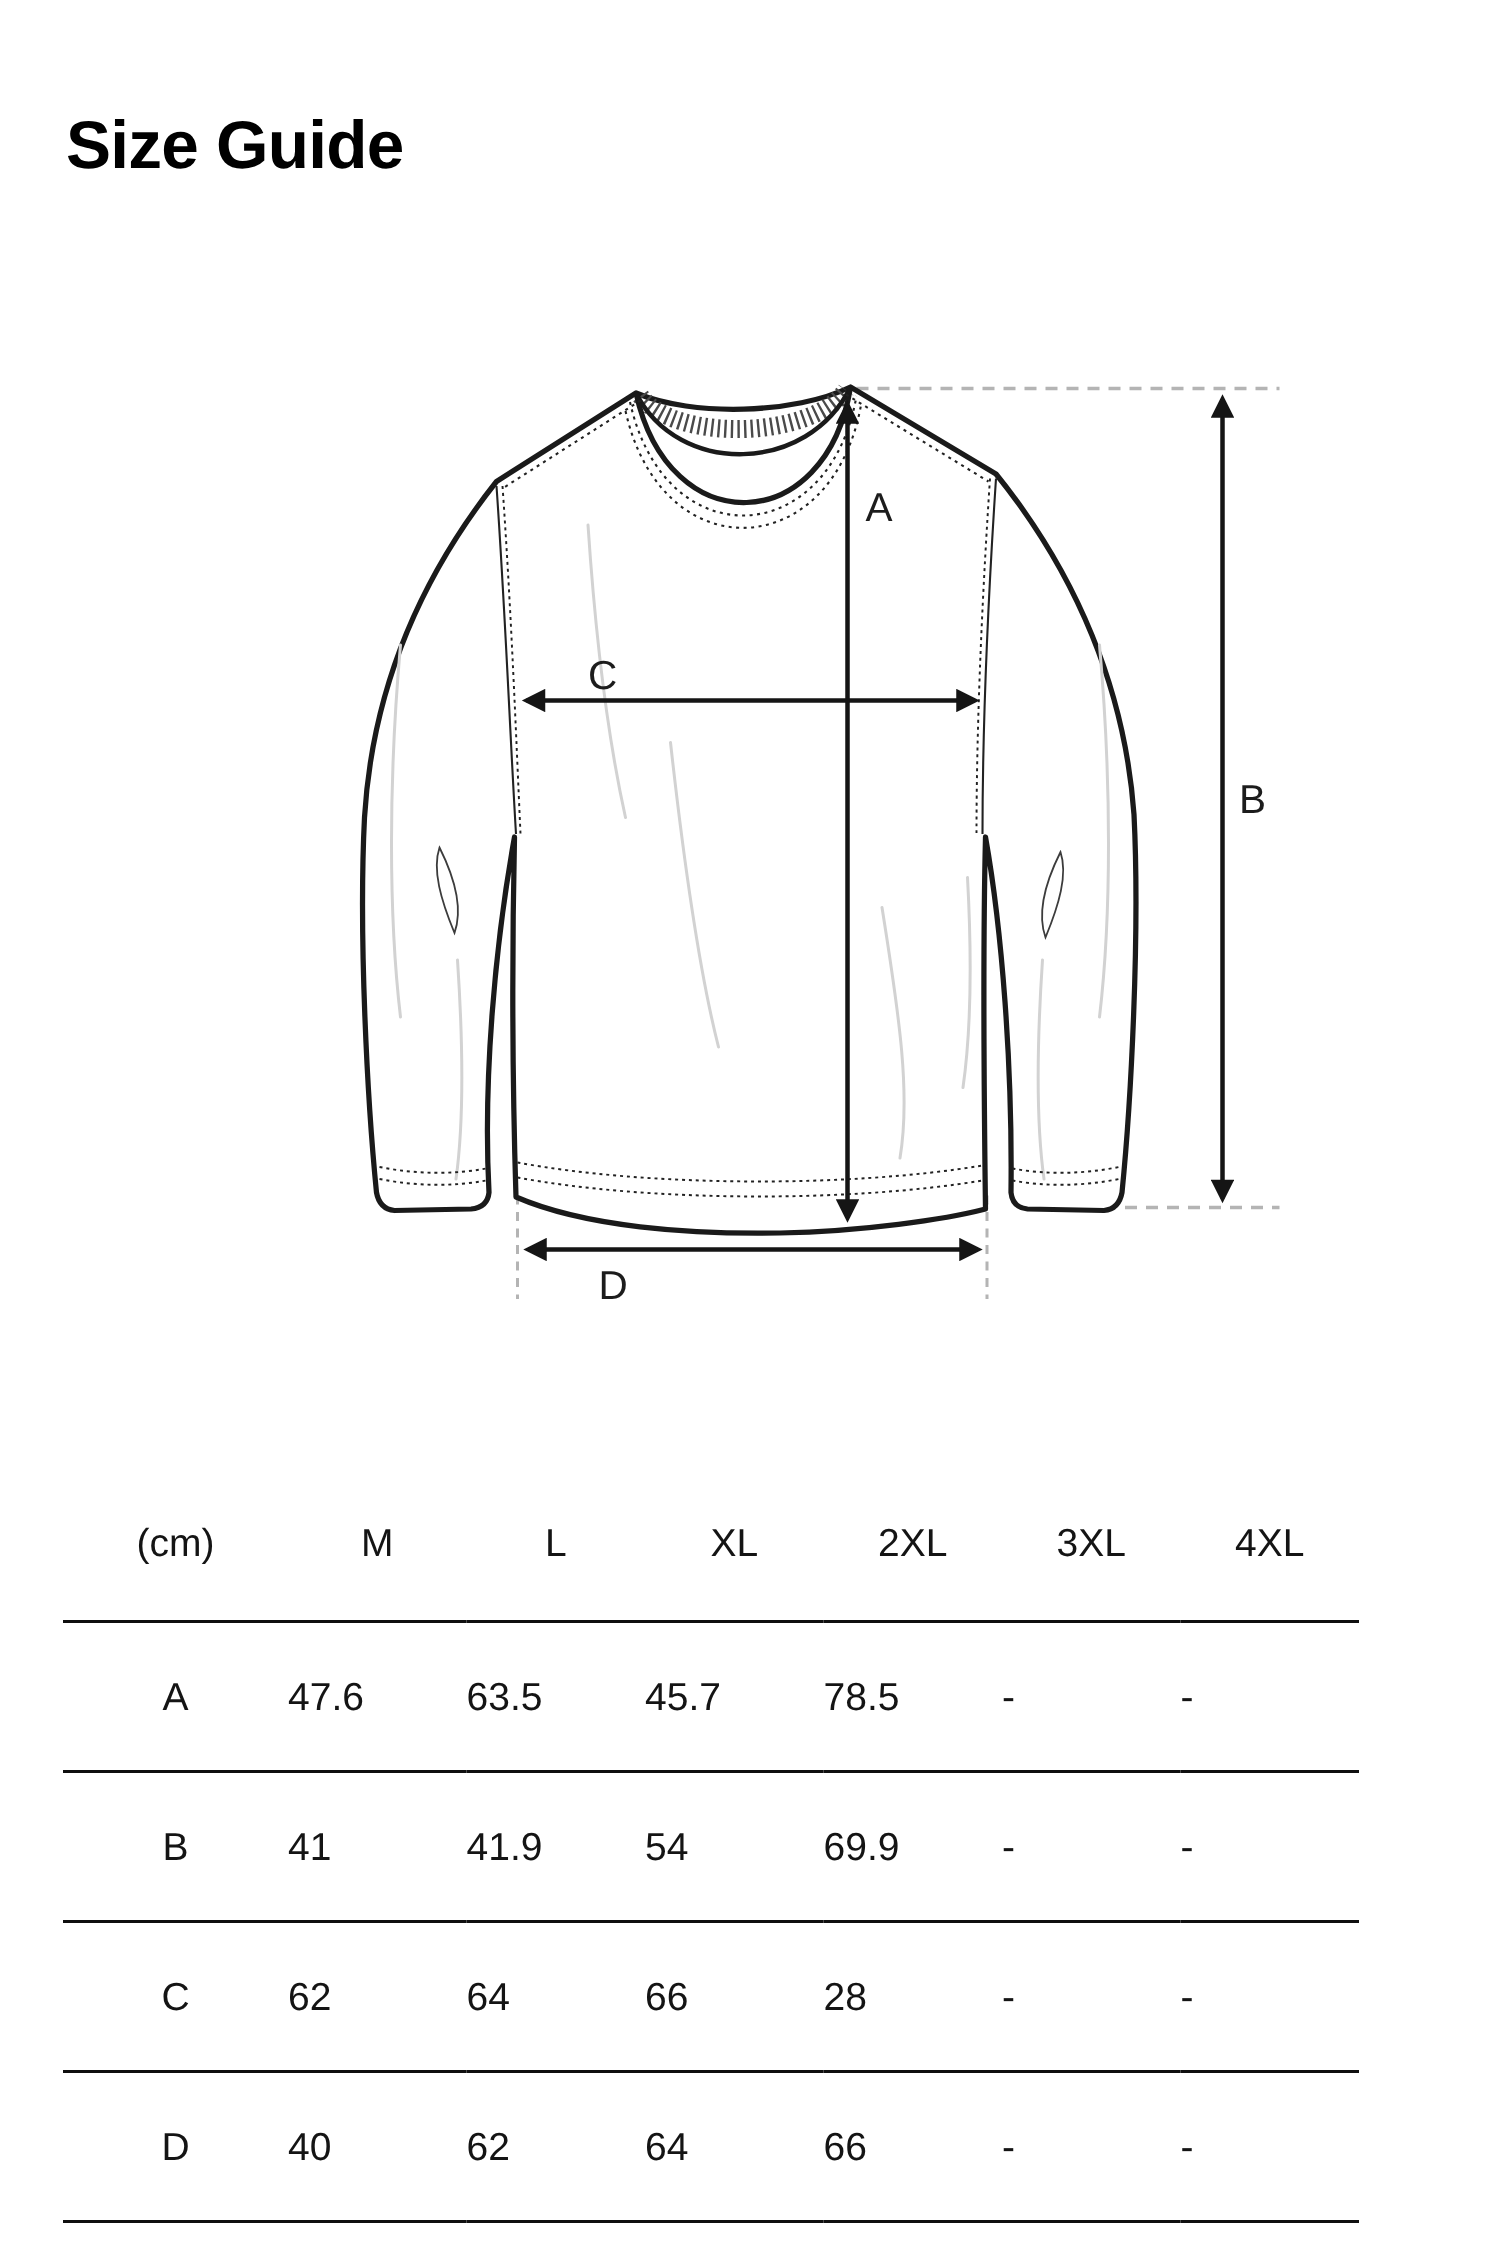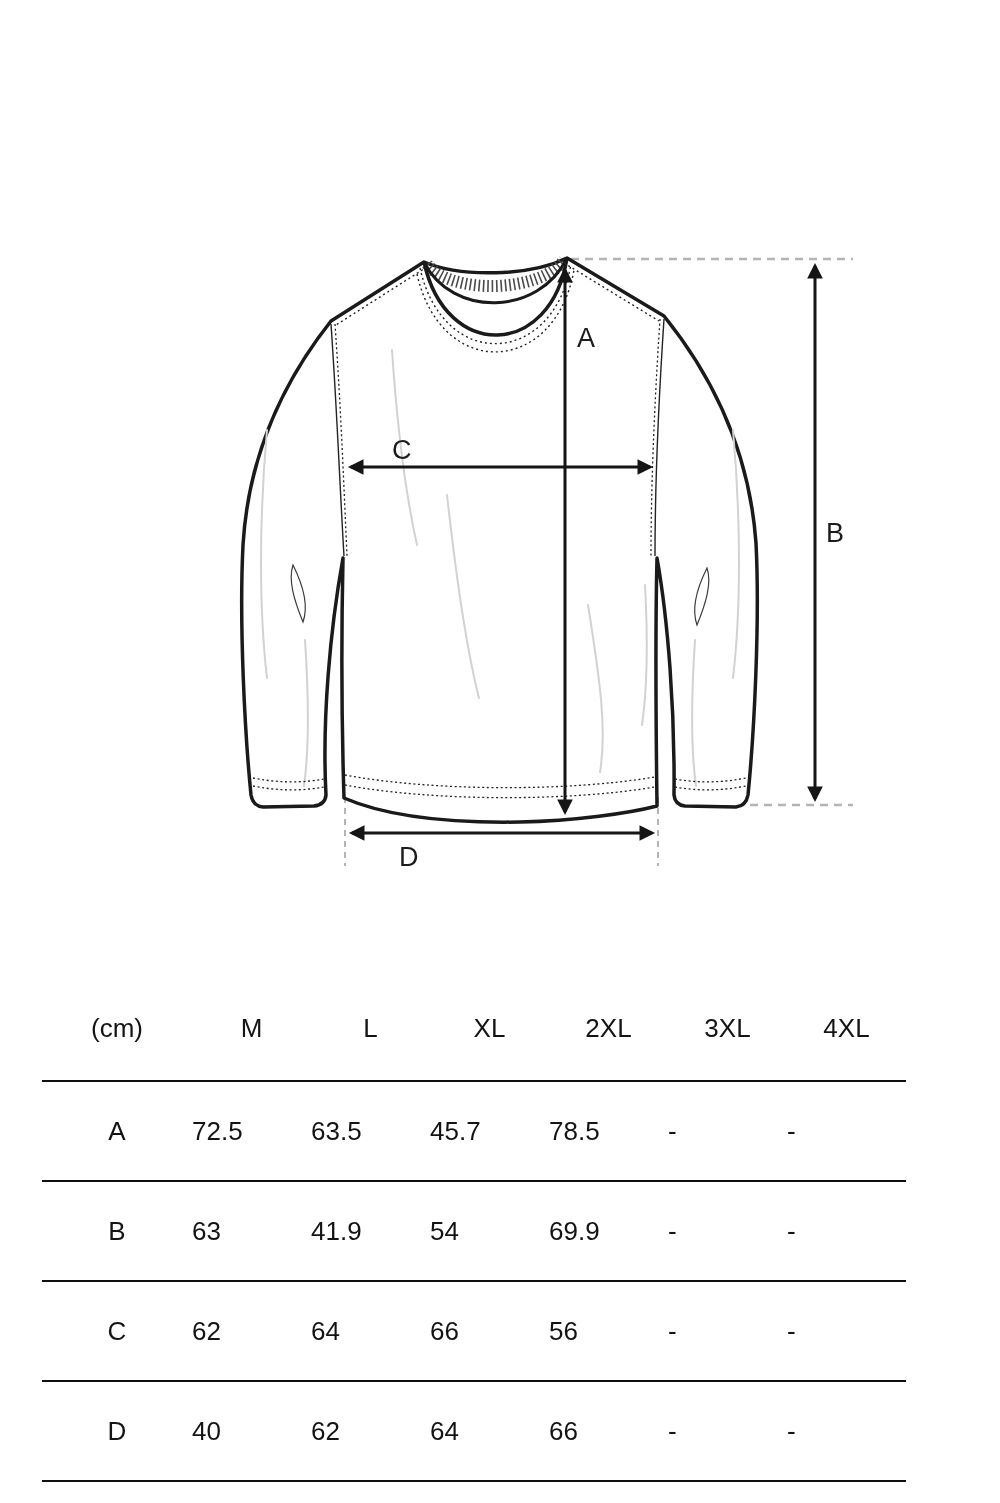--- a/index.html
+++ b/index.html
@@ -28,20 +28,21 @@
   .size-table tbody tr { height:100px; border-top:2px solid #0f0f0f; }
   .size-table tbody tr:last-child { border-bottom:2px solid #0f0f0f; }
   col.c-label { width:150px; }
   col.c-size  { width:119px; }
 </style>
 </head>
 <body>
 
 <div class="page">
 
+  <h1 class="title">Size Guide</h1>
 
   <div class="diagram">
     <svg viewBox="0 0 1000 930" width="1000" height="930" xmlns="http://www.w3.org/2000/svg">
       <defs>
         <marker id="arr" viewBox="0 0 10 10" refX="8" refY="5" markerWidth="6" markerHeight="5.2" orient="auto-start-reverse">
           <path d="M0 0 L10 5 L0 10 Z" fill="#151515"></path>
         </marker>
       </defs>
 
       <g stroke="#b4b4b4" fill="none">
@@ -143,42 +144,42 @@
         <th>L</th>
         <th>XL</th>
         <th>2XL</th>
         <th>3XL</th>
         <th>4XL</th>
       </tr>
     </thead>
     <tbody>
       <tr>
         <th>A</th>
-        <td>72.5</td>
+        <td>47.6</td>
         <td>63.5</td>
         <td>45.7</td>
         <td>78.5</td>
         <td>-</td>
         <td>-</td>
       </tr>
       <tr>
         <th>B</th>
-        <td>63</td>
+        <td>41</td>
         <td>41.9</td>
         <td>54</td>
         <td>69.9</td>
         <td>-</td>
         <td>-</td>
       </tr>
       <tr>
         <th>C</th>
         <td>62</td>
         <td>64</td>
         <td>66</td>
-        <td>56</td>
+        <td>28</td>
         <td>-</td>
         <td>-</td>
       </tr>
       <tr>
         <th>D</th>
         <td>40</td>
         <td>62</td>
         <td>64</td>
         <td>66</td>
         <td>-</td>

